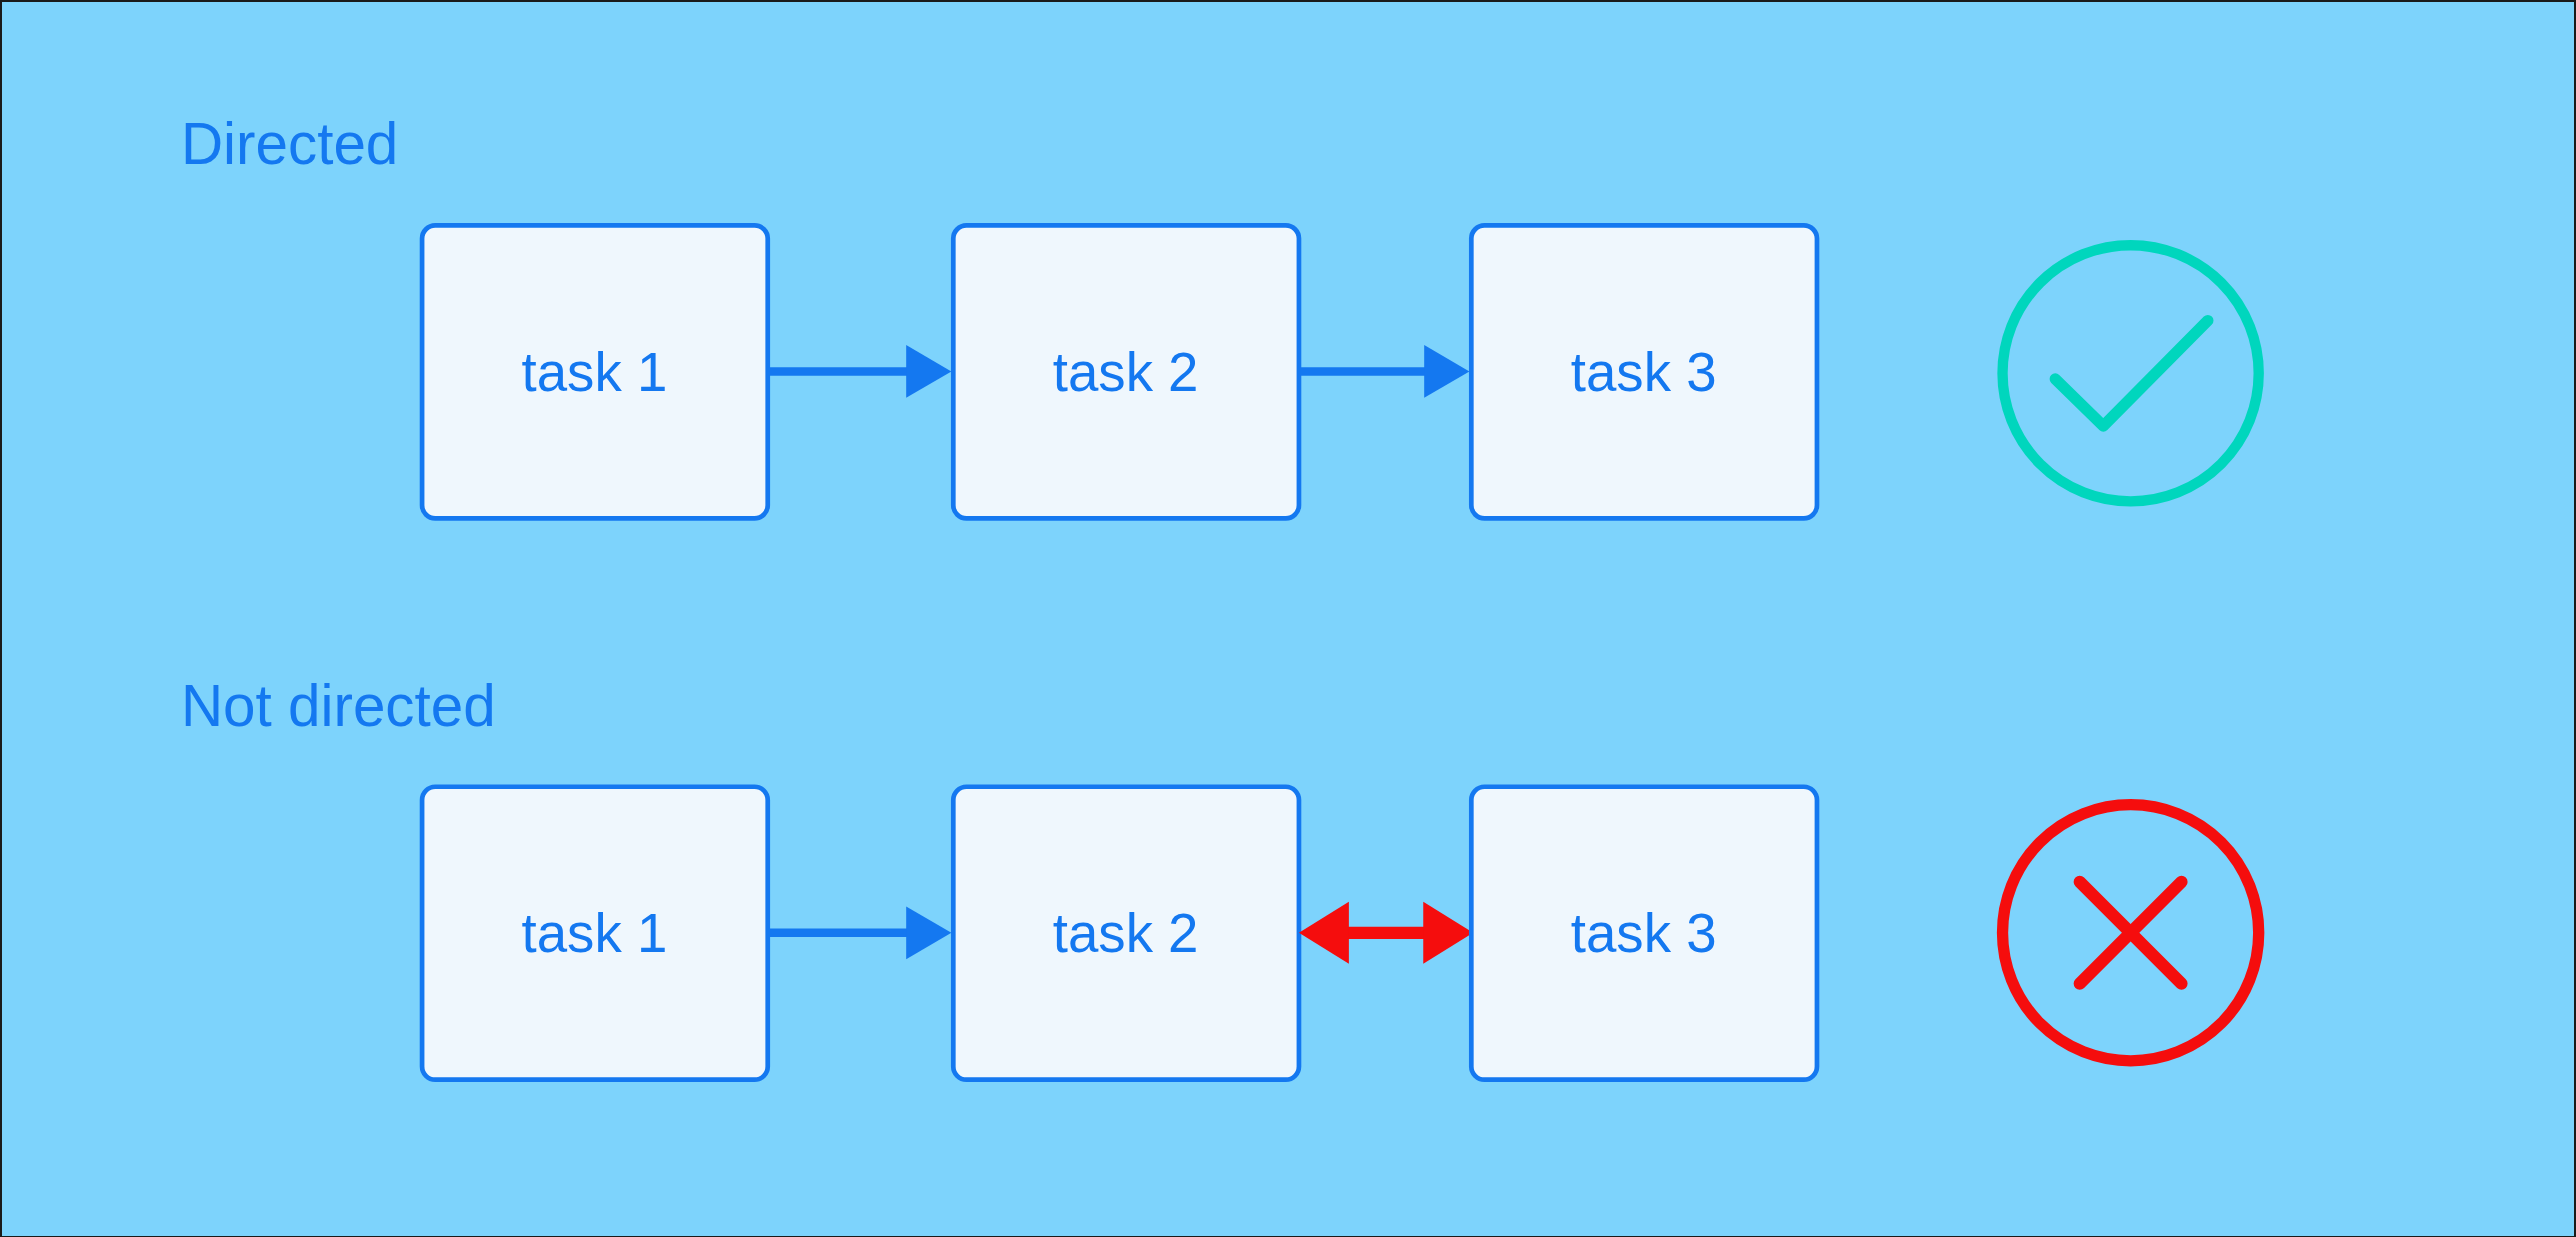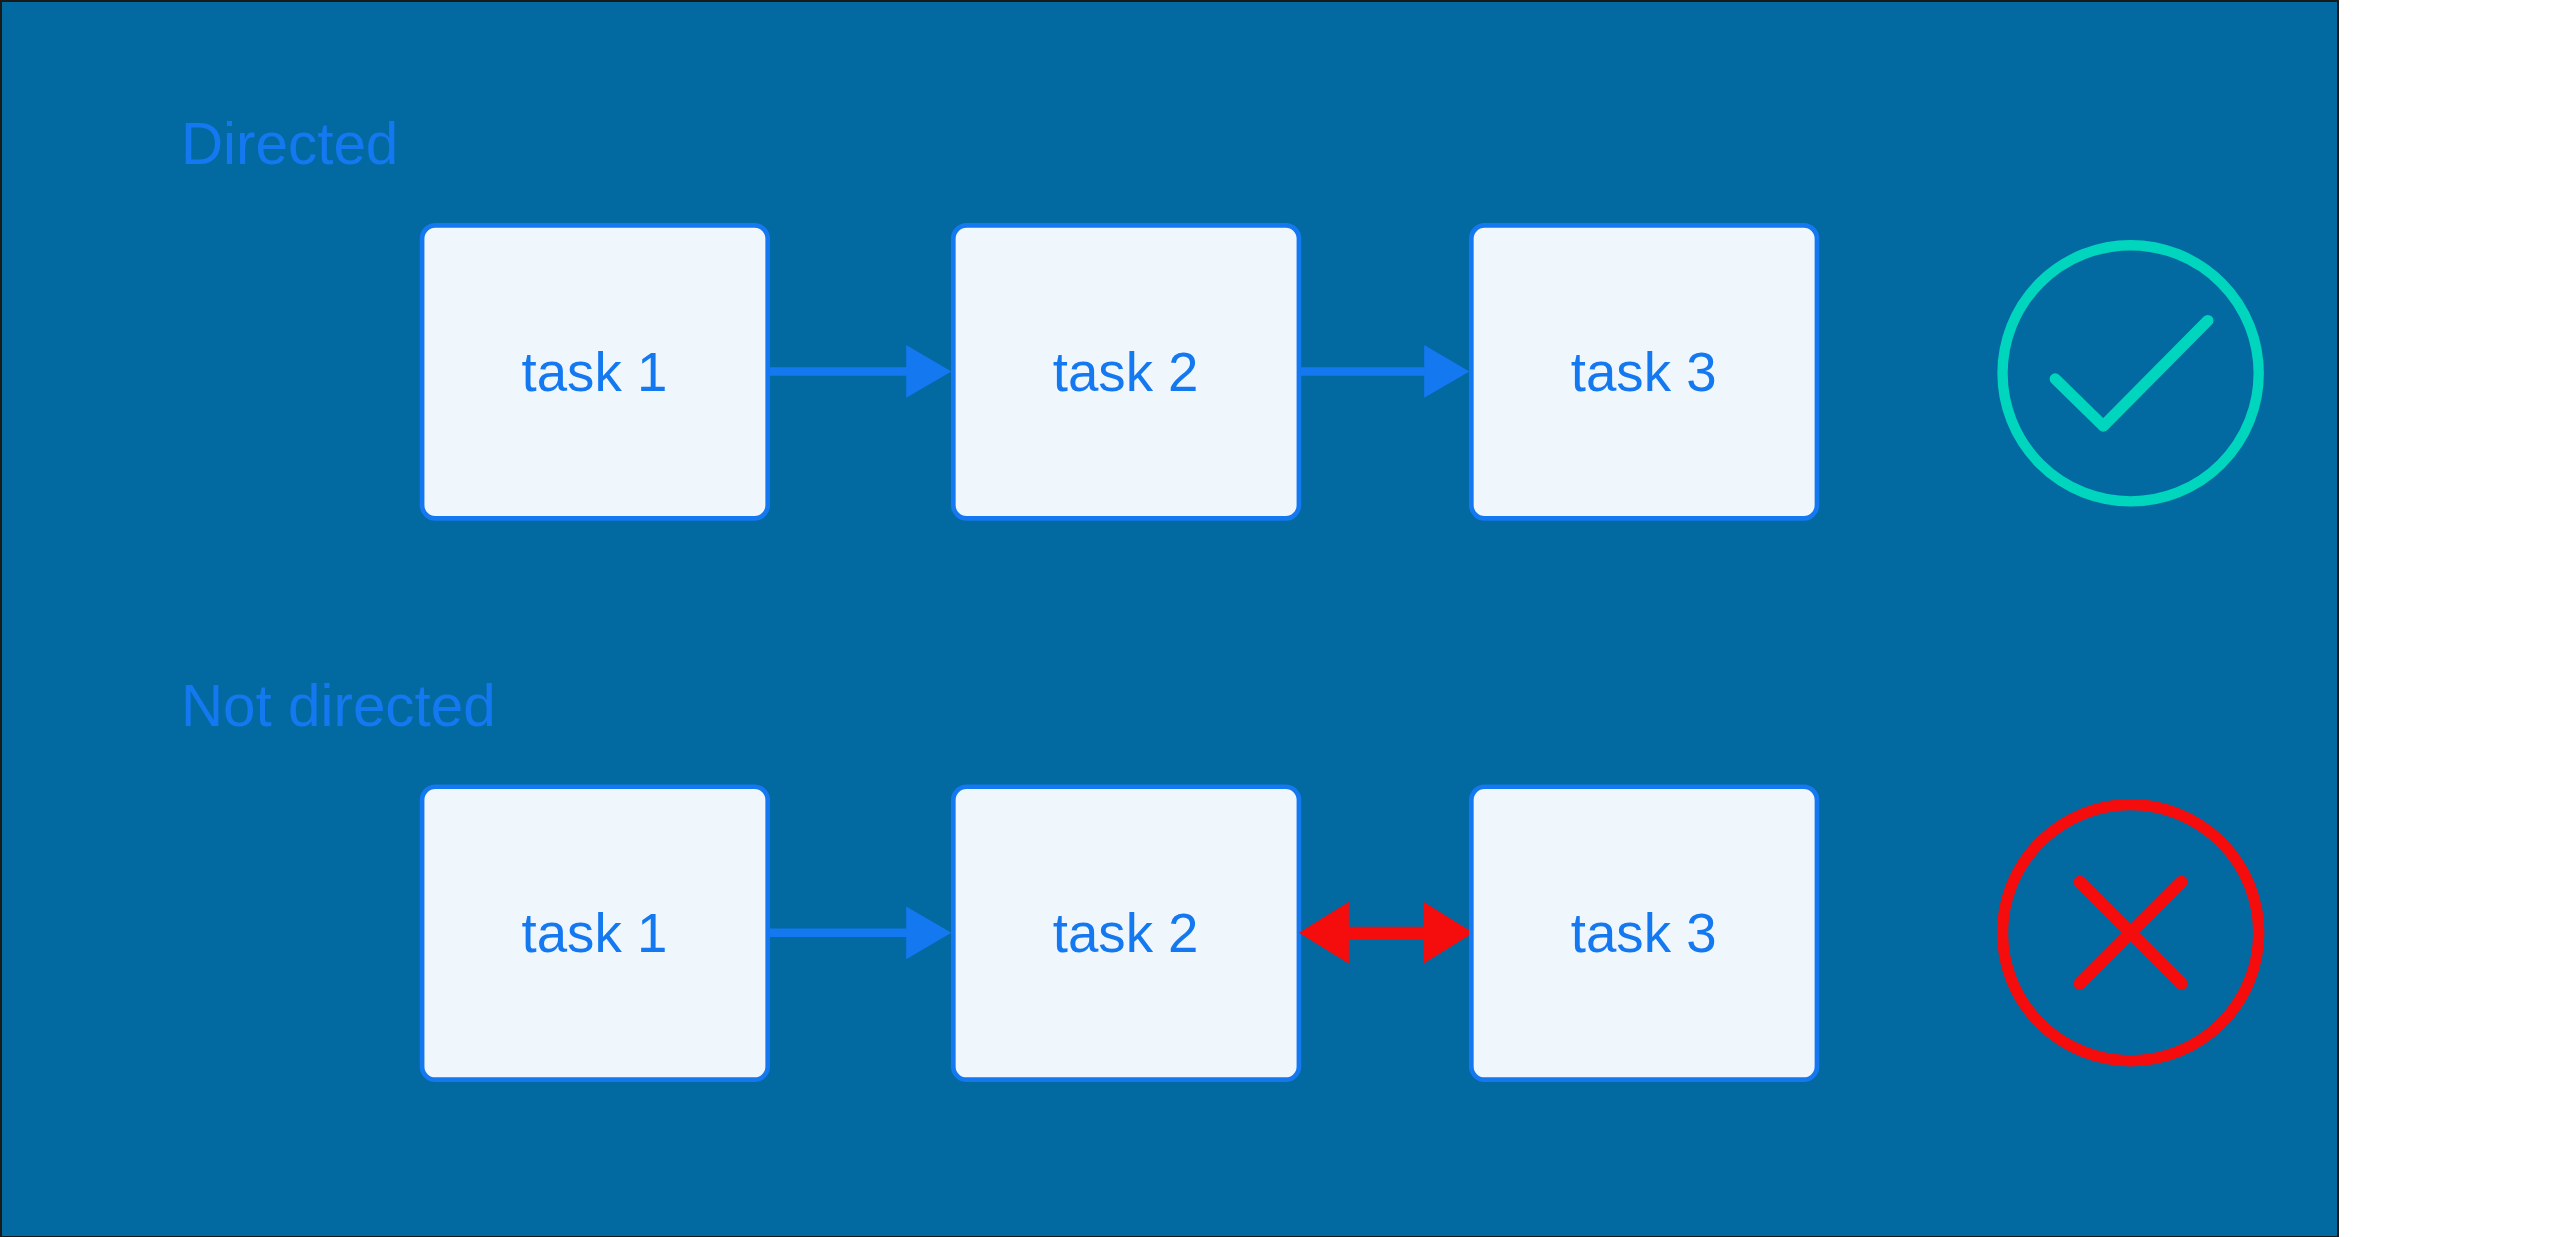--- a/index.html
+++ b/index.html
@@ -5,23 +5,23 @@
   html, body {
     margin: 0;
     padding: 0;
     background: #ffffff;
   }
   body {
     font-family: "Liberation Sans", sans-serif;
   }
   #canvas {
     position: relative;
-    width: 2339px;
+    width: 2576px;
     height: 1238px;
-    background: #0369a1;
+    background: #7dd3fc;
     box-sizing: border-box;
     border: 2.8px solid #1a1a1a;
     overflow: hidden;
   }
   #diagram-svg {
     position: absolute;
     left: 0;
     top: 0;
     width: 2576px;
     height: 1238px;

